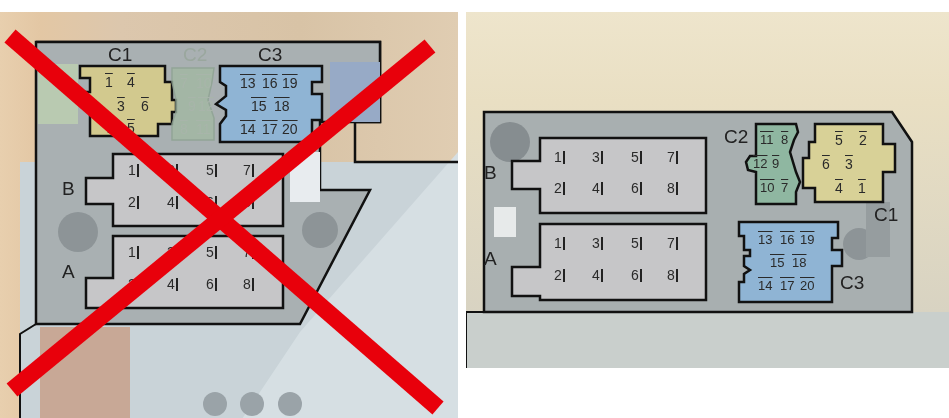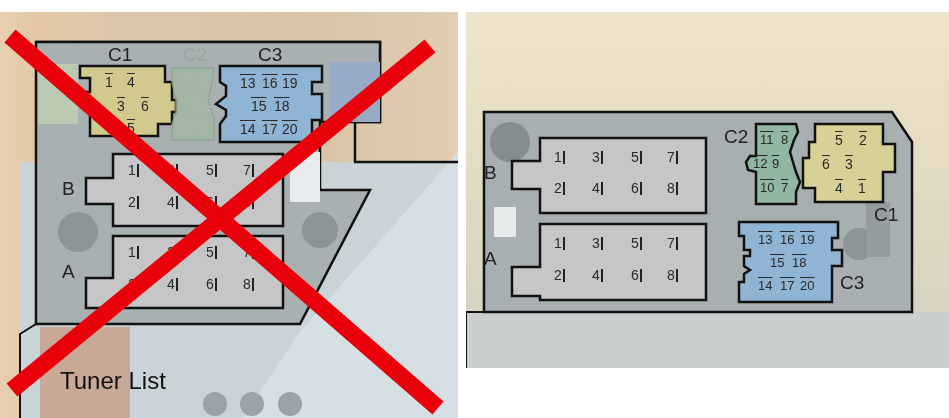--- a/index.html
+++ b/index.html
@@ -93,21 +93,20 @@
 
   <div class="pin" style="left:128px;top:232px;"><span>1</span><span class="bar"></span></div>
   <div class="pin" style="left:167px;top:232px;"><span>3</span><span class="bar"></span></div>
   <div class="pin" style="left:206px;top:232px;"><span>5</span><span class="bar"></span></div>
   <div class="pin" style="left:243px;top:232px;"><span>7</span><span class="bar"></span></div>
   <div class="pin" style="left:128px;top:264px;"><span>2</span><span class="bar"></span></div>
   <div class="pin" style="left:167px;top:264px;"><span>4</span><span class="bar"></span></div>
   <div class="pin" style="left:206px;top:264px;"><span>6</span><span class="bar"></span></div>
   <div class="pin" style="left:243px;top:264px;"><span>8</span><span class="bar"></span></div>
 
-  <div class="lbl" style="left:60px;top:355px;">Tuner List</div>
 
   <svg width="458" height="410">
     <line x1="10" y1="24" x2="438" y2="396" stroke="#e8000b" stroke-width="17"></line>
     <line x1="430" y1="34" x2="12" y2="378" stroke="#e8000b" stroke-width="17"></line>
   </svg>
 </div>
 
 <div class="panel" id="panel-right">
   <svg width="483" height="356">
     <rect x="0" y="300" width="483" height="56" fill="#c9cfcc"></rect>

